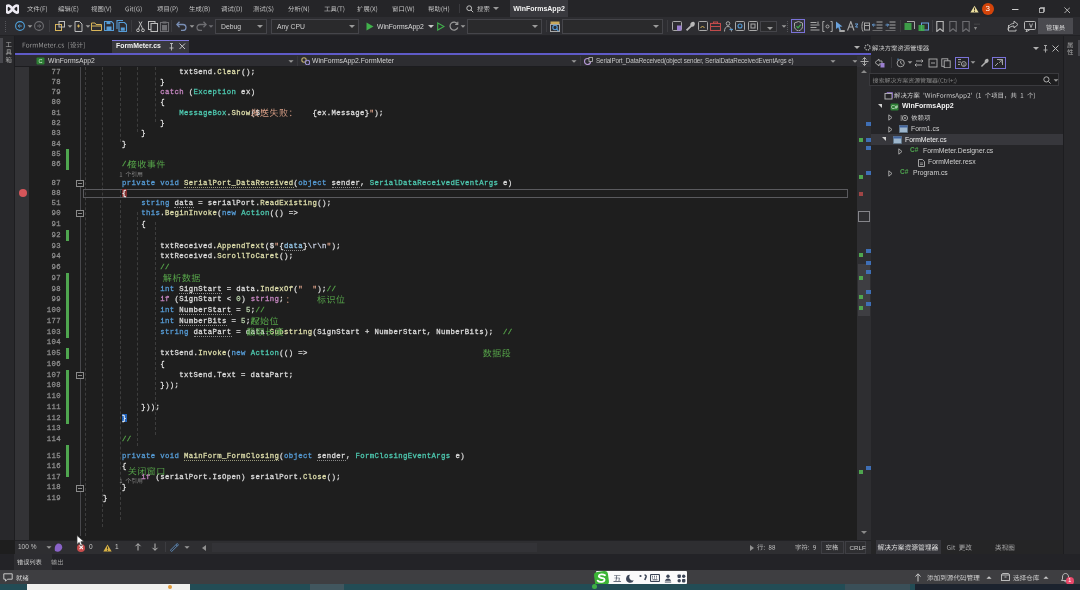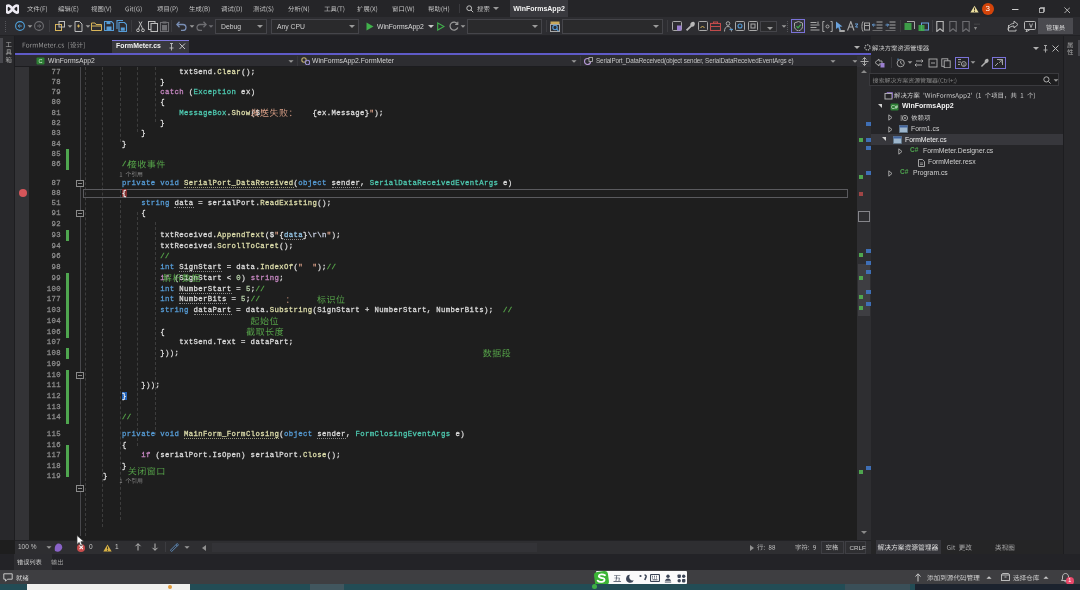--- a/index.html
+++ b/index.html
@@ -326,35 +326,37 @@
     <div class="ln" style="height:10.3px;line-height:10.3px"><span class="nu">83</span><span class="tx">            <span class="p">}</span></span></div>
     <div class="ln" style="height:10.3px;line-height:10.3px"><span class="nu">84</span><span class="tx">        <span class="p">}</span></span></div>
     <div class="ln" style="height:10.3px;line-height:10.3px"><span class="nu">85</span><span class="tx"></span></div>
     <div class="ln" style="height:10.3px;line-height:10.3px"><span class="nu">86</span><span class="tx">        <span class="cm">//</span><span style="display:inline-block;width:38px"></span></span></div>
     <div class="cl" style="height:8.6px">
       <span class="nu"></span>
     </div>
     <div class="ln" style="height:10.1px;line-height:10.1px"><span class="nu">87</span><span class="tx">        <span class="k">private</span><span class="p"> </span><span class="k">void</span><span class="p"> </span><span class="mu">SerialPort_DataReceived</span><span class="p">(</span><span class="k">object</span><span class="p"> </span><span class="u">sender</span><span class="p">, </span><span class="t">SerialDataReceivedEventArgs</span><span class="p"> e)</span></span></div>
     <div class="ln" style="height:10.1px;line-height:10.1px"><span class="nu">88</span><span class="tx">        <span class="bp">{</span></span></div>
     <div class="ln" style="height:10.1px;line-height:10.1px"><span class="nu">51</span><span class="tx">            <span class="k">string</span><span class="p"> </span><span class="u">data</span><span class="p"> = serialPort.</span><span class="m">ReadExisting</span><span class="p">();</span></span></div>
+    <div class="ln" style="height:10.75px;line-height:10.75px"><span class="nu">90</span><span class="tx">            <span class="k">this</span><span class="p">.</span><span class="m">BeginInvoke</span><span class="p">(</span><span class="k">new</span><span class="p"> </span><span class="t">Action</span><span class="p">(() =&gt;</span></span></div>
     <div class="ln" style="height:10.75px;line-height:10.75px"><span class="nu">91</span><span class="tx">            <span class="p">{</span></span></div>
     <div class="ln" style="height:10.75px;line-height:10.75px"><span class="nu">92</span><span class="tx"></span></div>
     <div class="ln" style="height:10.75px;line-height:10.75px"><span class="nu">93</span><span class="tx">                <span class="p">txtReceived.</span><span class="m">AppendText</span><span class="p">($</span><span class="s">"</span><span class="p">{</span><span class="ub">data</span><span class="p">}</span><span class="pp">\r\n</span><span class="s">"</span><span class="p">);</span></span></div>
     <div class="ln" style="height:10.75px;line-height:10.75px"><span class="nu">94</span><span class="tx">                <span class="p">txtReceived.</span><span class="m">ScrollToCaret</span><span class="p">();</span></span></div>
     <div class="ln" style="height:10.75px;line-height:10.75px"><span class="nu">96</span><span class="tx">                <span class="cm">//</span><span style="display:inline-block;width:38px"></span></span></div>
+    <div class="ln" style="height:10.75px;line-height:10.75px"><span class="nu">97</span><span class="tx"></span></div>
     <div class="ln" style="height:10.75px;line-height:10.75px"><span class="nu">98</span><span class="tx">                <span class="k">int</span><span class="p"> </span><span class="u">SignStart</span><span class="p"> = data.</span><span class="m">IndexOf</span><span class="p">(</span><span class="s">"</span><span style="display:inline-block;width:9.5px"></span><span class="s">"</span><span class="p">);</span><span class="cm">//</span><span style="display:inline-block;width:28.5px"></span></span></div>
     <div class="ln" style="height:10.75px;line-height:10.75px"><span class="nu">99</span><span class="tx">                <span class="c">if</span><span class="p"> (SignStart &lt; </span><span class="n">0</span><span class="p">) </span><span class="c">string</span><span class="p">;</span></span></div>
     <div class="ln" style="height:10.75px;line-height:10.75px"><span class="nu">100</span><span class="tx">                <span class="k">int</span><span class="p"> </span><span class="u">NumberStart</span><span class="p"> = </span><span class="n">5</span><span class="p">;</span><span class="cm">//</span><span style="display:inline-block;width:28.5px"></span></span></div>
     <div class="ln" style="height:10.75px;line-height:10.75px"><span class="nu">177</span><span class="tx">                <span class="k">int</span><span class="p"> </span><span class="u">NumberBits</span><span class="p"> = </span><span class="n">5</span><span class="p">;</span><span class="cm">//</span><span style="display:inline-block;width:38px"></span></span></div>
     <div class="ln" style="height:10.75px;line-height:10.75px"><span class="nu">103</span><span class="tx">                <span class="k">string</span><span class="p"> </span><span class="u">dataPart</span><span class="p"> = data.</span><span class="m">Substring</span><span class="p">(SignStart + NumberStart, NumberBits);  </span><span class="cm">// </span><span style="display:inline-block;width:28.5px"></span></span></div>
     <div class="ln" style="height:10.75px;line-height:10.75px"><span class="nu">104</span><span class="tx"></span></div>
+    <div class="ln" style="height:10.75px;line-height:10.75px"><span class="nu">105</span><span class="tx">                <span class="p">txtSend.</span><span class="m">Invoke</span><span class="p">(</span><span class="k">new</span><span class="p"> </span><span class="t">Action</span><span class="p">(() =&gt;</span></span></div>
     <div class="ln" style="height:10.75px;line-height:10.75px"><span class="nu">106</span><span class="tx">                <span class="p">{</span></span></div>
     <div class="ln" style="height:10.75px;line-height:10.75px"><span class="nu">107</span><span class="tx">                    <span class="p">txtSend.Text = dataPart;</span></span></div>
     <div class="ln" style="height:10.75px;line-height:10.75px"><span class="nu">108</span><span class="tx">                <span class="p">}));</span></span></div>
-    <div class="ln" style="height:10.75px;line-height:10.75px"><span class="nu">109</span><span class="tx"></span></div>
     <div class="ln" style="height:10.75px;line-height:10.75px"><span class="nu">110</span><span class="tx"></span></div>
     <div class="ln" style="height:10.75px;line-height:10.75px"><span class="nu">111</span><span class="tx">            <span class="p">}));</span></span></div>
     <div class="ln" style="height:10.6px;line-height:10.6px"><span class="nu">112</span><span class="tx">        <span class="bm">}</span></span></div>
     <div class="ln" style="height:10.6px;line-height:10.6px"><span class="nu">113</span><span class="tx"></span></div>
     <div class="ln" style="height:10.6px;line-height:10.6px"><span class="nu">114</span><span class="tx">        <span class="cm">//</span><span style="display:inline-block;width:38px"></span></span></div>
     <div class="cl" style="height:6.4px">
       <span class="nu"></span>
     </div>
     <div class="ln" style="height:10.45px;line-height:10.45px"><span class="nu">115</span><span class="tx">        <span class="k">private</span><span class="p"> </span><span class="k">void</span><span class="p"> </span><span class="mu">MainForm_FormClosing</span><span class="p">(</span><span class="k">object</span><span class="p"> </span><span class="u">sender</span><span class="p">, </span><span class="t">FormClosingEventArgs</span><span class="p"> e)</span></span></div>
     <div class="ln" style="height:10.45px;line-height:10.45px"><span class="nu">116</span><span class="tx">        <span class="p">{</span></span></div>

